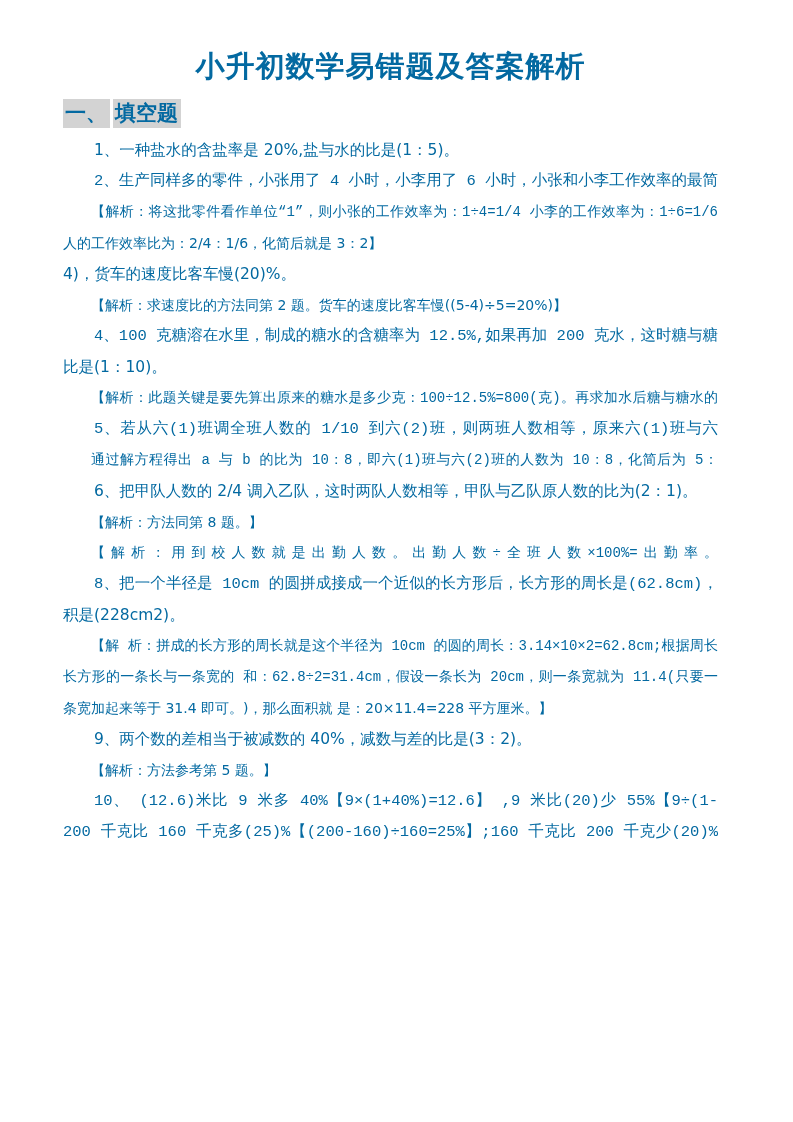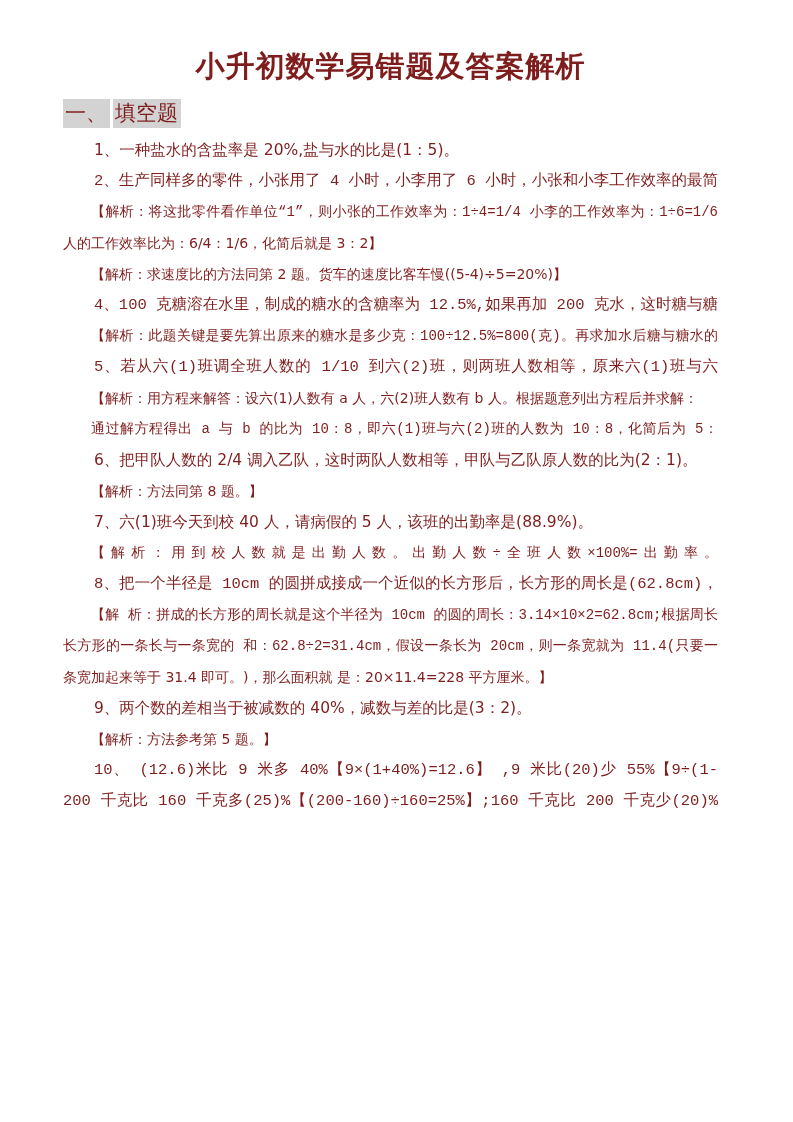--- a/index.html
+++ b/index.html
@@ -2,41 +2,41 @@
 <html><head>
 <meta charset="utf-8">
 <style>
   html, body { margin: 0; padding: 0; }
   .page {
     position: relative;
     width: 793px;
     height: 952px;
     background: #ffffff;
     font-family: "DejaVu Sans", "Liberation Sans", sans-serif;
-    color: #7f1d1d;
+    color: #0369a1;
     overflow: hidden;
   }
   .content {
     position: absolute;
     left: 63px;
     top: 46px;
     width: 655px;
   }
   .doc-title {
     text-align: center;
     font-size: 29px;
     font-weight: bold;
     line-height: 40px;
     margin: 0 0 12px 0;
     letter-spacing: 1px;
     white-space: nowrap;
   }
   .section-heading {
     font-size: 21px;
-    font-weight: normal;
+    font-weight: bold;
     line-height: 30px;
     margin: 0 0 7px 0;
   }
   .hl {
     background: #d3d3d3;
     padding: 2px 3px 3px 2px;
   }
   .hl-num { margin-right: 3px; }
   .line {
     height: 31px;
@@ -61,32 +61,33 @@
 <div class="page">
   <div class="content">
 
     <div class="doc-title">小升初数学易错题及答案解析</div>
 
     <div class="section-heading"><span class="hl hl-num">一、</span><span class="hl">填空题</span></div>
 
     <div class="line q ind-q">1、一种盐水的含盐率是 20%,盐与水的比是(1：5)。</div>
     <div class="line q ind-q fill">2、生产同样多的零件，小张用了 4 小时，小李用了 6 小时，小张和小李工作效率的最简比</div>
     <div class="line exp ind-e fill">【解析：将这批零件看作单位“1”，则小张的工作效率为：1÷4=1/4 小李的工作效率为：1÷6=1/6 两</div>
-    <div class="line exp">人的工作效率比为：6/4：1/6，化简后就是 3：2】</div>
+    <div class="line exp">人的工作效率比为：2/4：1/6，化简后就是 3：2】</div>
+    <div class="line q">4)，货车的速度比客车慢(20)%。</div>
     <div class="line exp ind-e">【解析：求速度比的方法同第 2 题。货车的速度比客车慢((5-4)÷5=20%)】</div>
     <div class="line q ind-q fill">4、100 克糖溶在水里，制成的糖水的含糖率为 12.5%,如果再加 200 克水，这时糖与糖水的</div>
+    <div class="line q">比是(1：10)。</div>
     <div class="line exp ind-e fill">【解析：此题关键是要先算出原来的糖水是多少克：100÷12.5%=800(克)。再求加水后糖与糖水的比：100：</div>
     <div class="line q ind-q fill">5、若从六(1)班调全班人数的 1/10 到六(2)班，则两班人数相等，原来六(1)班与六(2)班的人</div>
-    <div class="line exp ind-e">【解析：用方程来解答：设六(1)人数有 a 人，六(2)班人数有 b 人。根据题意列出方程后并求解：</div>
     <div class="line exp ind-e fill">通过解方程得出 a 与 b 的比为 10：8，即六(1)班与六(2)班的人数为 10：8，化简后为 5：4。】</div>
     <div class="line q ind-q">6、把甲队人数的 2/4 调入乙队，这时两队人数相等，甲队与乙队原人数的比为(2：1)。</div>
     <div class="line exp ind-e">【解析：方法同第 8 题。】</div>
-    <div class="line q ind-q">7、六(1)班今天到校 40 人，请病假的 5 人，该班的出勤率是(88.9%)。</div>
     <div class="line exp ind-e fill">【解析：用到校人数就是出勤人数。出勤人数÷全班人数×100%=出勤率。40÷(40+5)×100%≈88.9%】</div>
     <div class="line q ind-q fill">8、把一个半径是 10cm 的圆拼成接成一个近似的长方形后，长方形的周长是(62.8cm)，面</div>
+    <div class="line q">积是(228cm2)。</div>
     <div class="line exp ind-e fill">【解 析：拼成的长方形的周长就是这个半径为 10cm 的圆的周长：3.14×10×2=62.8cm;根据周长先算出</div>
     <div class="line exp fill">长方形的一条长与一条宽的 和：62.8÷2=31.4cm，假设一条长为 20cm，则一条宽就为 11.4(只要一条长与一</div>
     <div class="line exp">条宽加起来等于 31.4 即可。)，那么面积就 是：20×11.4=228 平方厘米。】</div>
     <div class="line q ind-q">9、两个数的差相当于被减数的 40%，减数与差的比是(3：2)。</div>
     <div class="line exp ind-e">【解析：方法参考第 5 题。】</div>
     <div class="line q ind-q fill">10、 (12.6)米比 9 米多 40%【9×(1+40%)=12.6】 ,9 米比(20)少 55%【9÷(1-55%)=20】 ，</div>
     <div class="line q fill">200 千克比 160 千克多(25)%【(200-160)÷160=25%】;160 千克比 200 千克少(20)% 【(200-160)</div>
 
   </div>
 </div>

